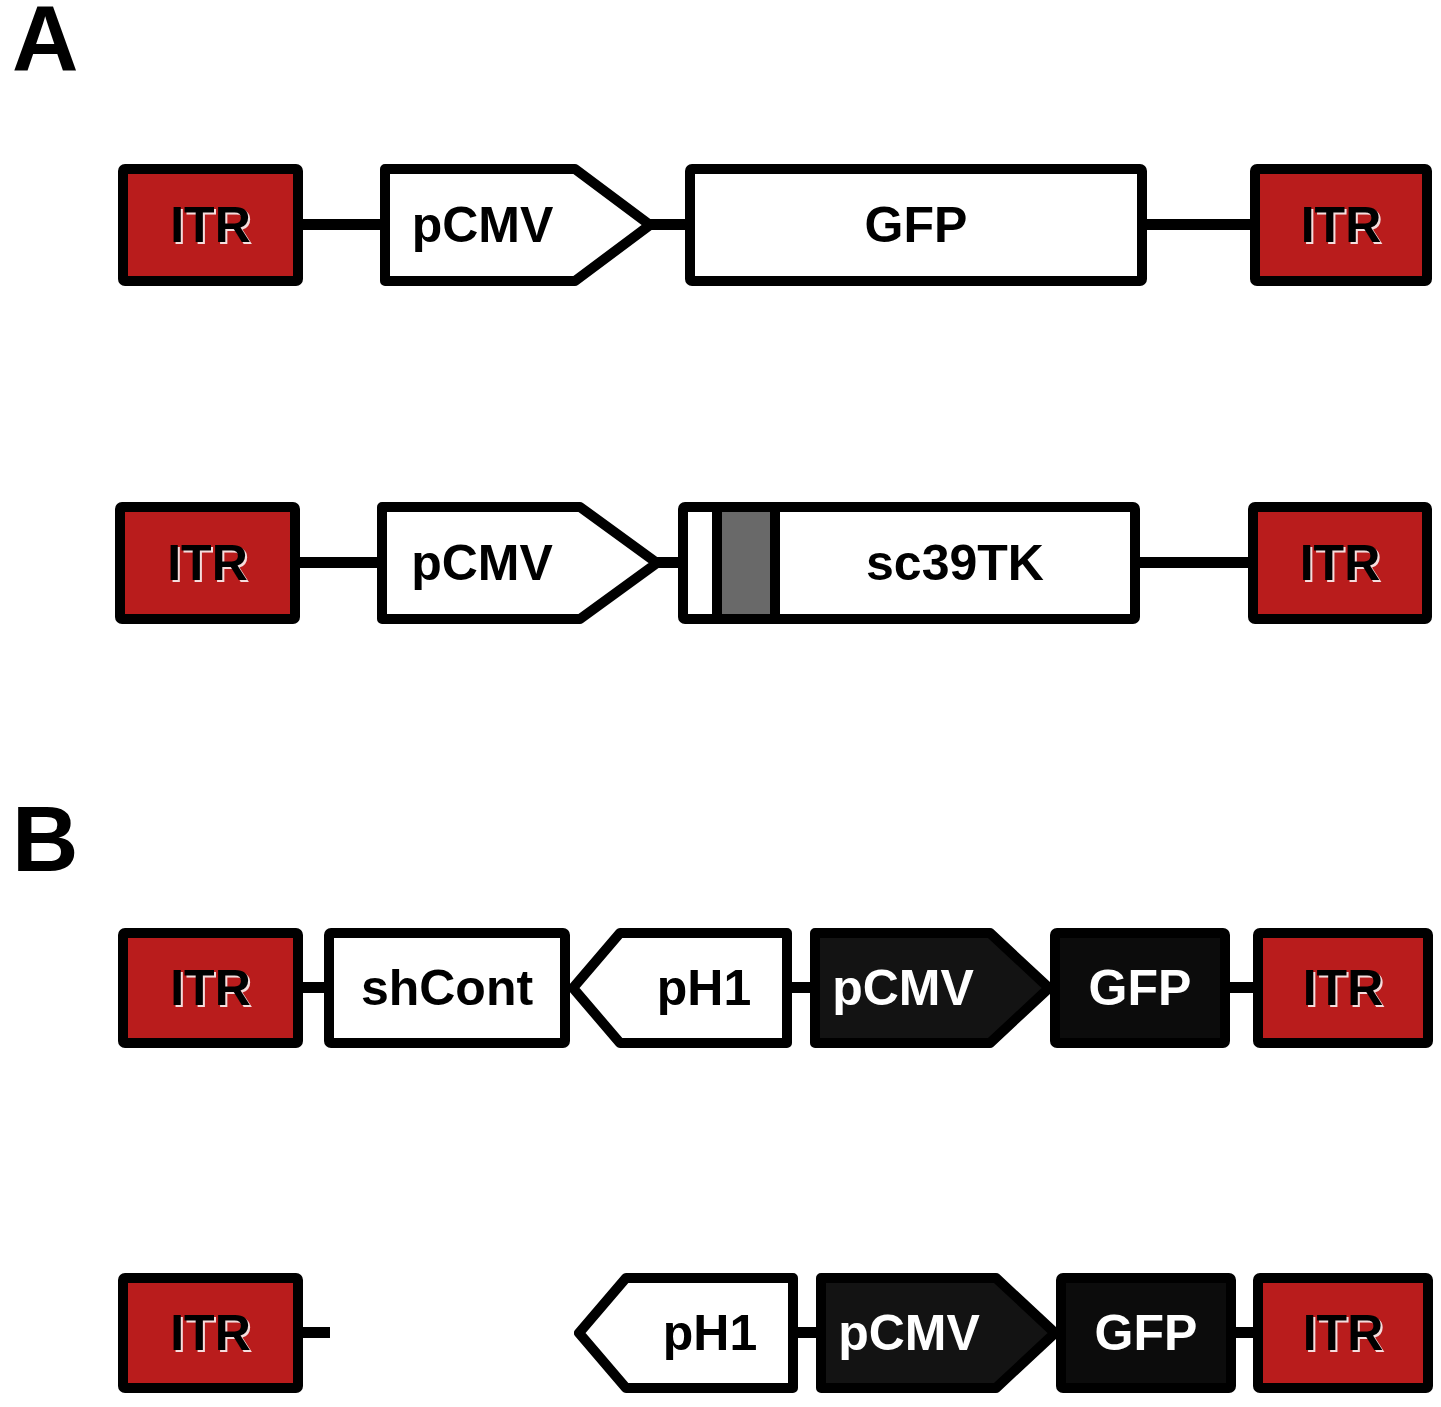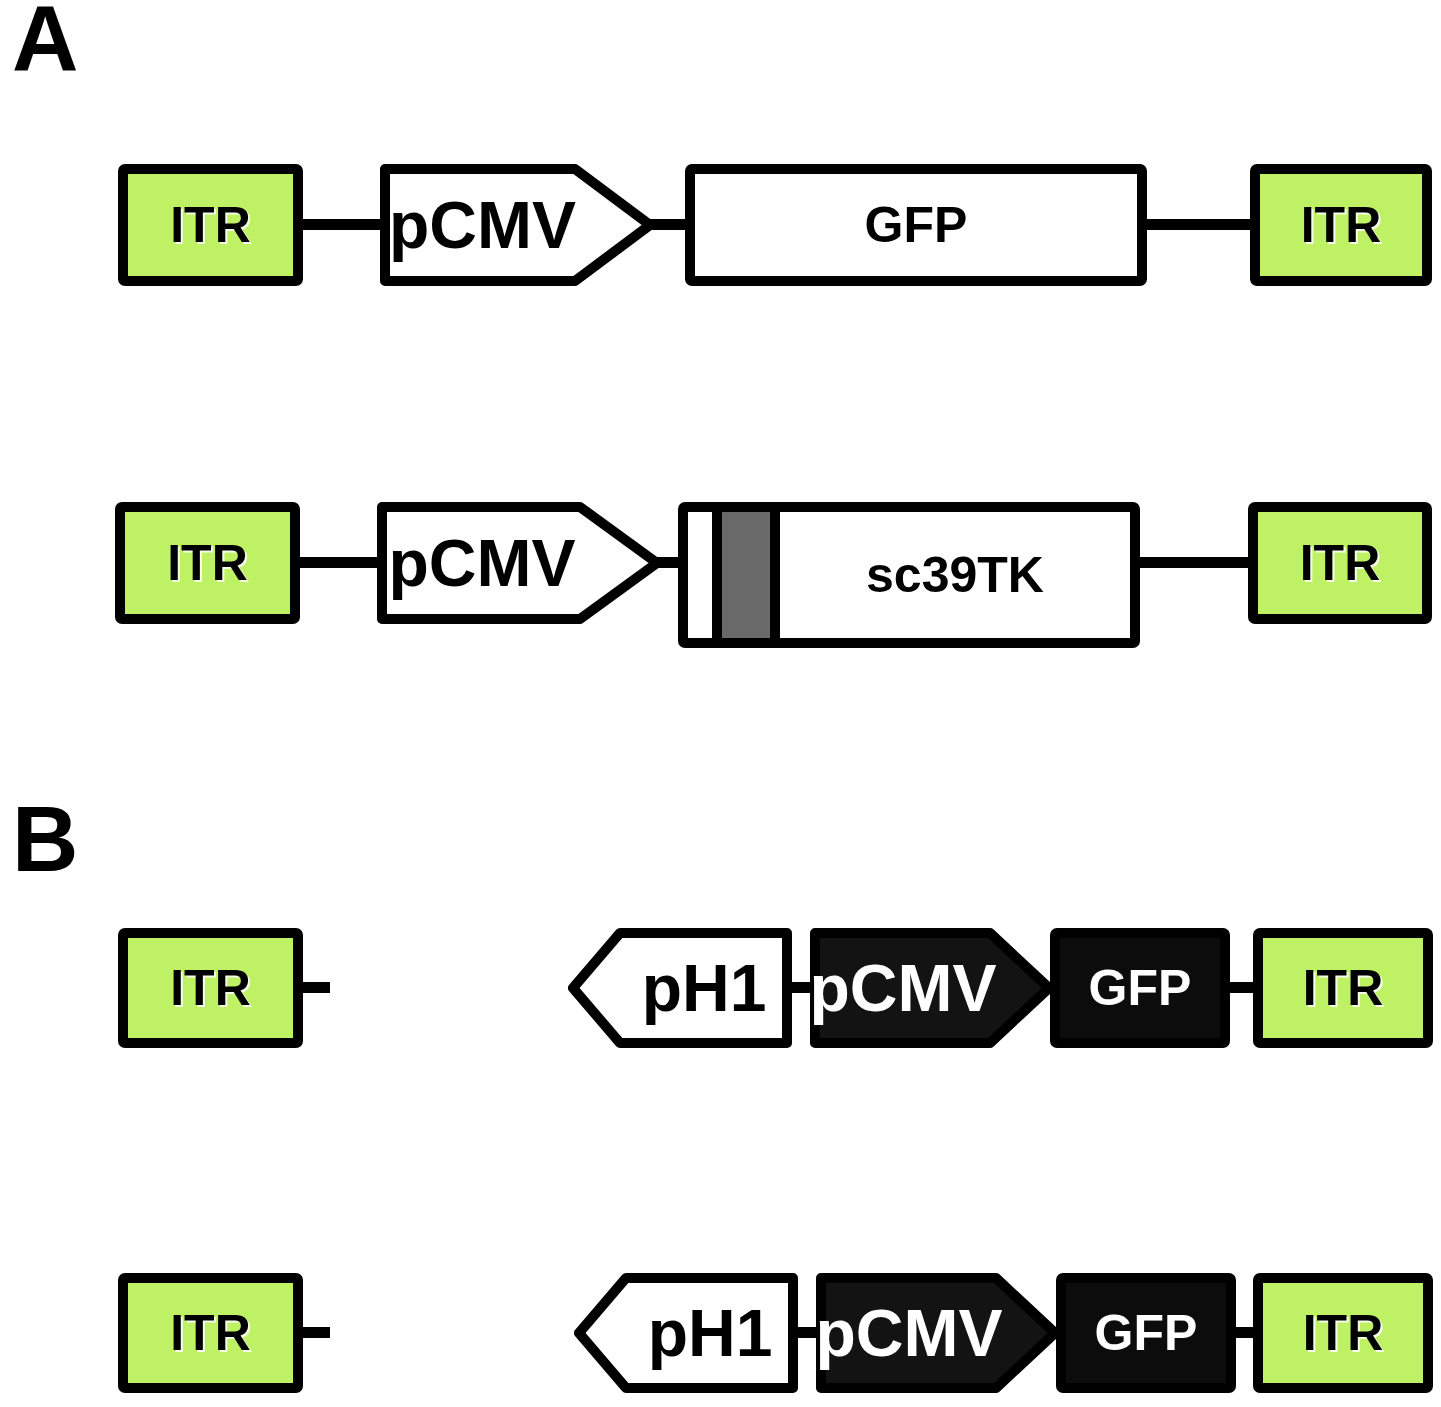--- a/index.html
+++ b/index.html
@@ -11,30 +11,30 @@
     position:absolute;font-size:92px;font-weight:bold;line-height:1;color:#000;
   }
   .construct-title{
     position:absolute;font-size:72px;font-weight:bold;line-height:1;letter-spacing:-2px;color:#000;
   }
   .box{
     position:absolute;box-sizing:border-box;border:10px solid #000;border-radius:7px;
     display:flex;align-items:center;justify-content:center;
     font-size:50px;font-weight:bold;line-height:1;
   }
-  .itr{background:#bef264;color:#000;text-shadow:2px 2px 0 rgba(255,255,255,0.85);}
+  .itr{background:#b91c1c;color:#000;text-shadow:2px 2px 0 rgba(255,255,255,0.85);}
   .white-box{background:#ffffff;color:#000;}
   .black-box{background:#0c0c0c;color:#ffffff;}
   .connector{position:absolute;height:11px;background:#000;}
   .arrow-wrap{position:absolute;}
   .arrow-wrap svg{display:block;position:absolute;left:0;top:0;}
   .arrow-label{
     position:absolute;left:0;top:0;right:0;bottom:0;
     display:flex;align-items:center;justify-content:center;
-    font-size:66px;font-weight:bold;line-height:1;
+    font-size:50px;font-weight:bold;line-height:1;
   }
   .dark-arrow-label{color:#ffffff;}
   .composite{padding:0;justify-content:flex-start;align-items:stretch;display:flex;}
   .seg{height:100%;}
   .seg-white{width:24px;background:#ffffff;}
   .seg-div{width:10px;background:#000000;}
   .seg-gray{width:48px;background:#696969;}
   .seg-label{flex:1;display:flex;align-items:center;justify-content:center;}
 </style>
 </head>
@@ -69,41 +69,44 @@
     <span>ITR</span>
   </div>
   <div class="connector" style="left:292px;top:557px;width:93px;"></div>
   <div class="arrow-wrap" style="left:377px;top:502px;width:285px;height:122px;">
     <svg width="285" height="122" viewBox="0 0 285 122">
       <polygon points="5,5 203,5 280,61 203,117 5,117" fill="#ffffff" stroke="#000000" stroke-width="10" stroke-linejoin="round"></polygon>
     </svg>
     <span class="arrow-label" style="padding-right:75px;">pCMV</span>
   </div>
   <div class="connector" style="left:655px;top:557px;width:35px;"></div>
-  <div class="box white-box composite" style="left:678px;top:502px;width:462px;height:146px;">
+  <div class="box white-box composite" style="left:678px;top:502px;width:462px;height:122px;">
     <div class="seg seg-white"></div>
     <div class="seg seg-div"></div>
     <div class="seg seg-gray"></div>
     <div class="seg seg-div"></div>
     <div class="seg seg-label">
       <span>sc39TK</span>
     </div>
   </div>
   <div class="connector" style="left:1133px;top:557px;width:122px;"></div>
   <div class="box itr" style="left:1248px;top:502px;width:184px;height:122px;">
     <span>ITR</span>
   </div>
 
   <div class="panel-label" style="left:12px;top:793px;">B</div>
 
 
   <div class="box itr" style="left:118px;top:928px;width:185px;height:120px;">
     <span>ITR</span>
   </div>
   <div class="connector" style="left:298px;top:982px;width:32px;"></div>
+  <div class="box white-box" style="left:324px;top:928px;width:246px;height:120px;">
+    <span>shCont</span>
+  </div>
   <div class="arrow-wrap" style="left:568px;top:928px;width:224px;height:120px;">
     <svg width="224" height="120" viewBox="0 0 224 120">
       <polygon points="219,5 52,5 5,60 52,115 219,115" fill="#ffffff" stroke="#000000" stroke-width="10" stroke-linejoin="round"></polygon>
     </svg>
     <span class="arrow-label" style="padding-left:48px;">pH1</span>
   </div>
   <div class="connector" style="left:786px;top:982px;width:30px;"></div>
   <div class="arrow-wrap" style="left:810px;top:928px;width:244px;height:120px;">
     <svg width="244" height="120" viewBox="0 0 244 120">
       <polygon points="5,5 180,5 239,60 180,115 5,115" fill="#131313" stroke="#000000" stroke-width="10" stroke-linejoin="round"></polygon>

